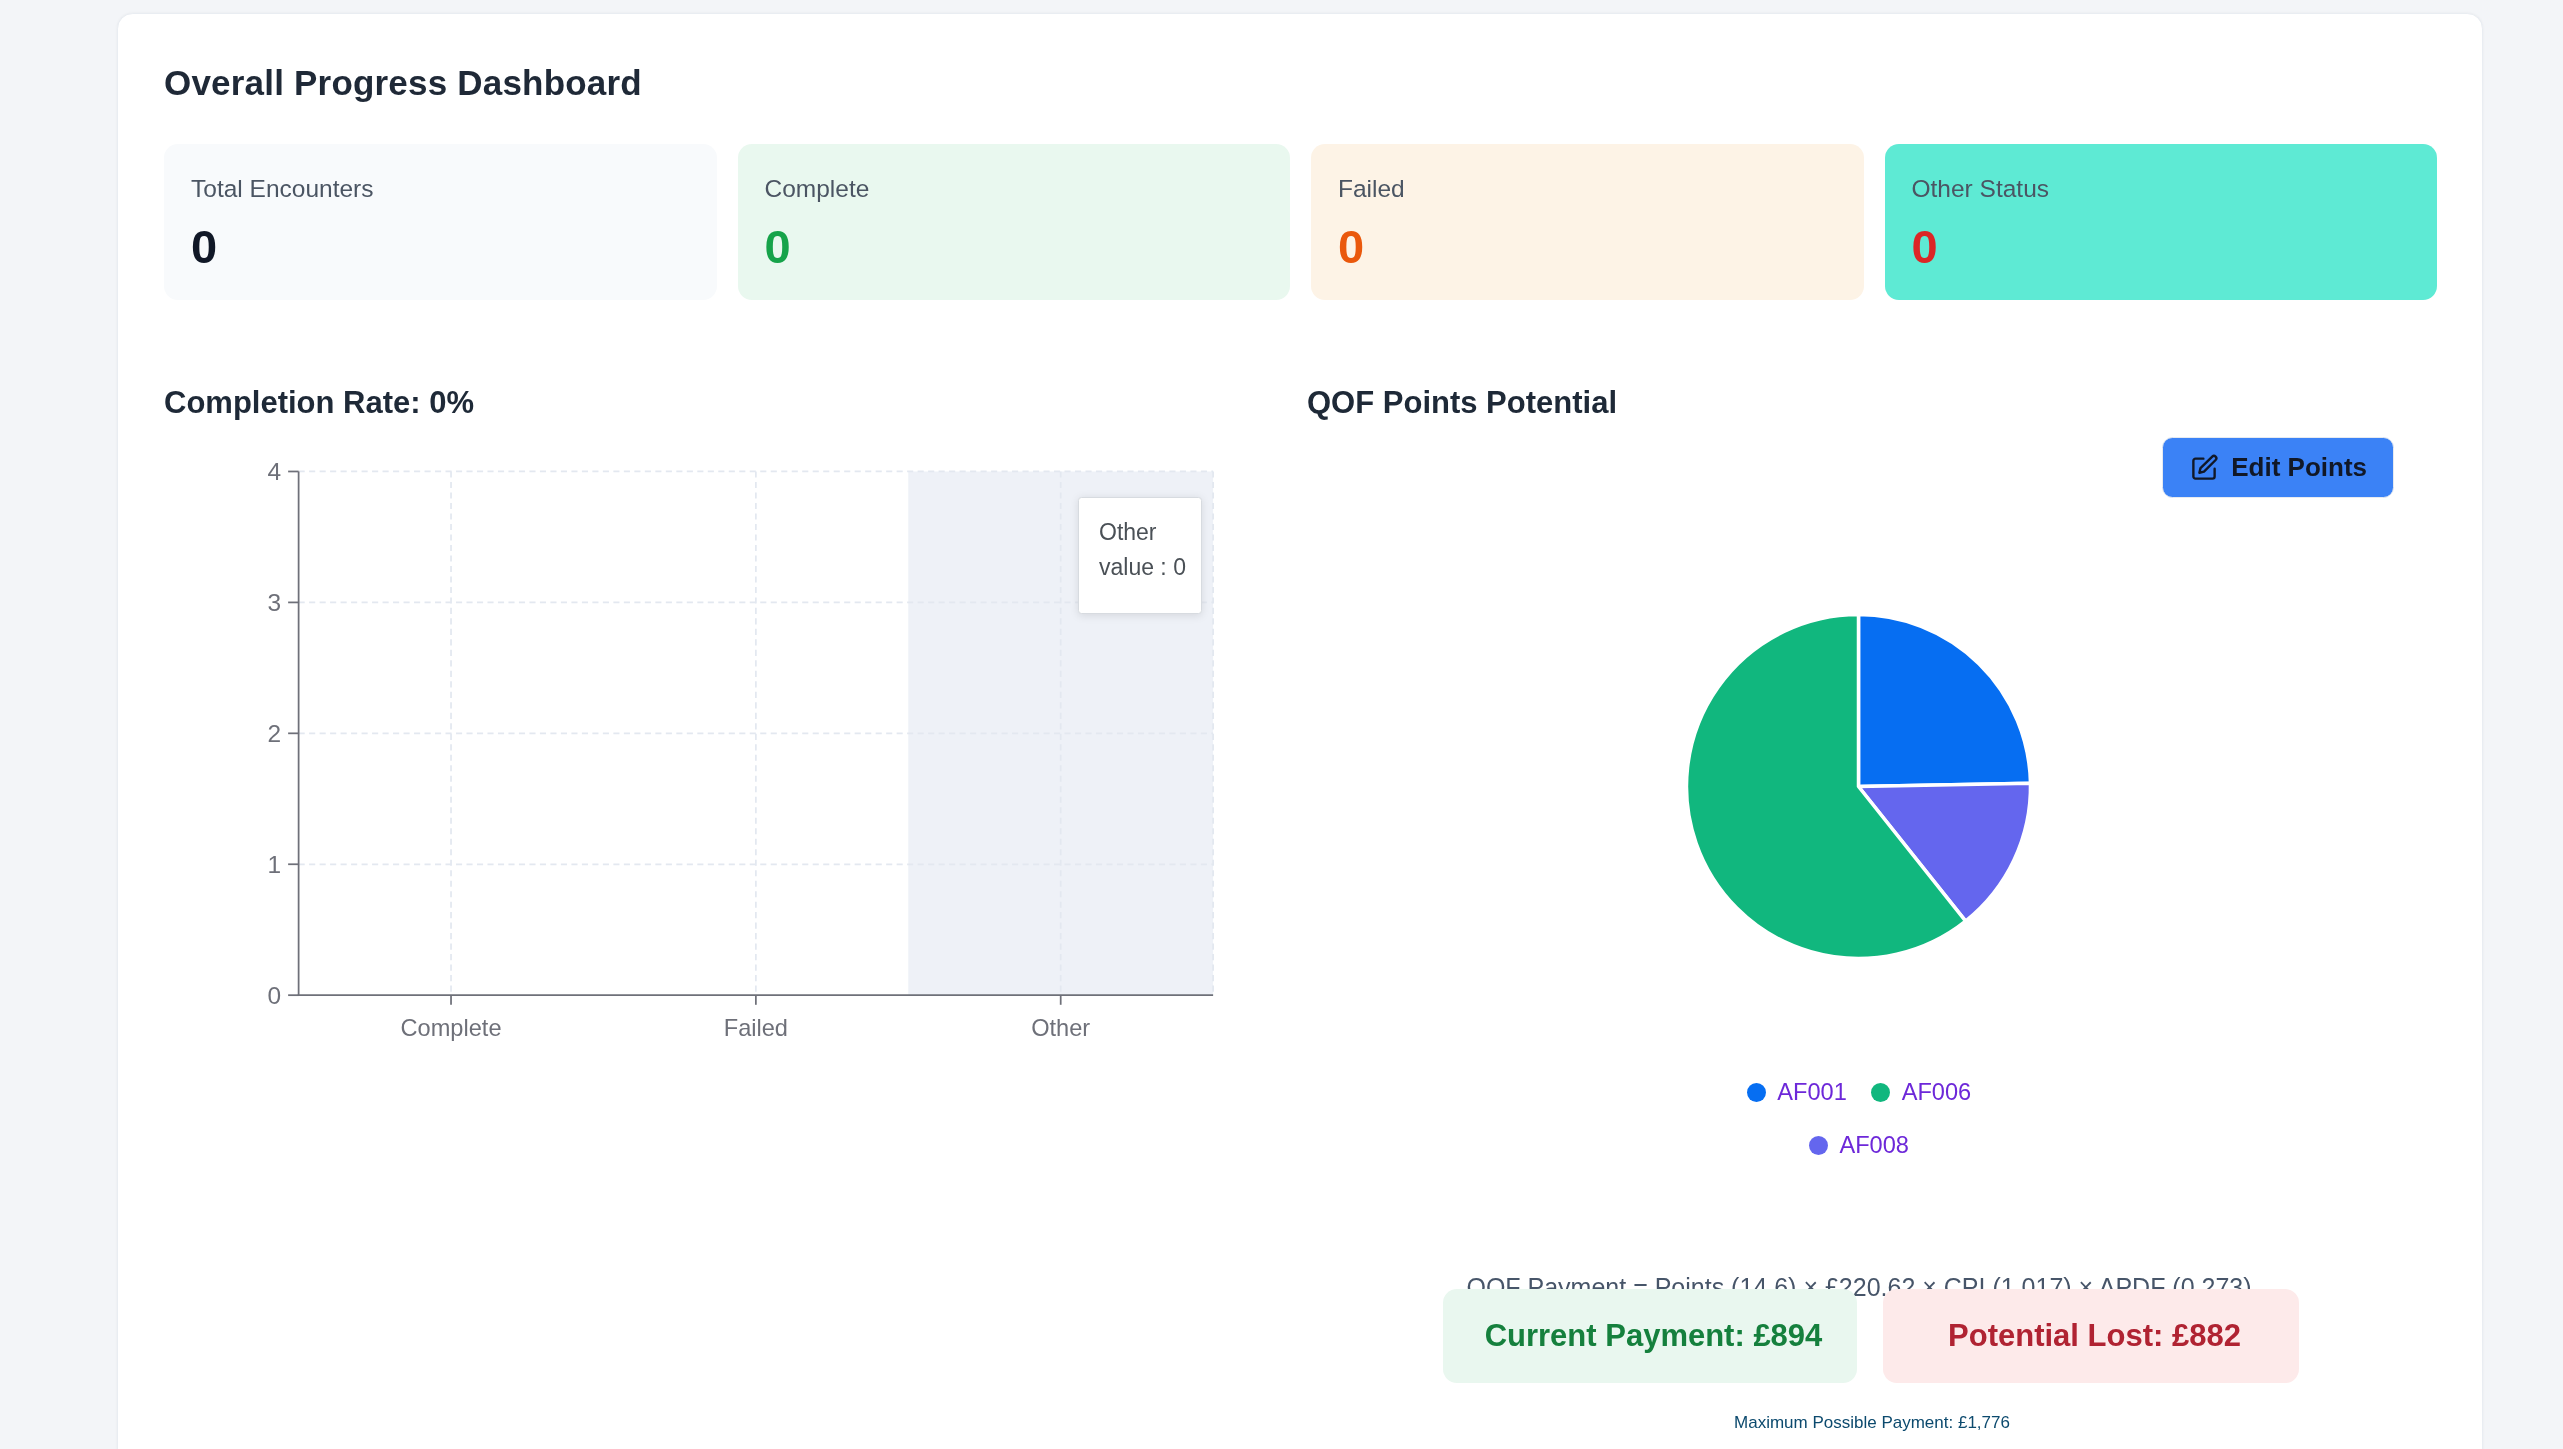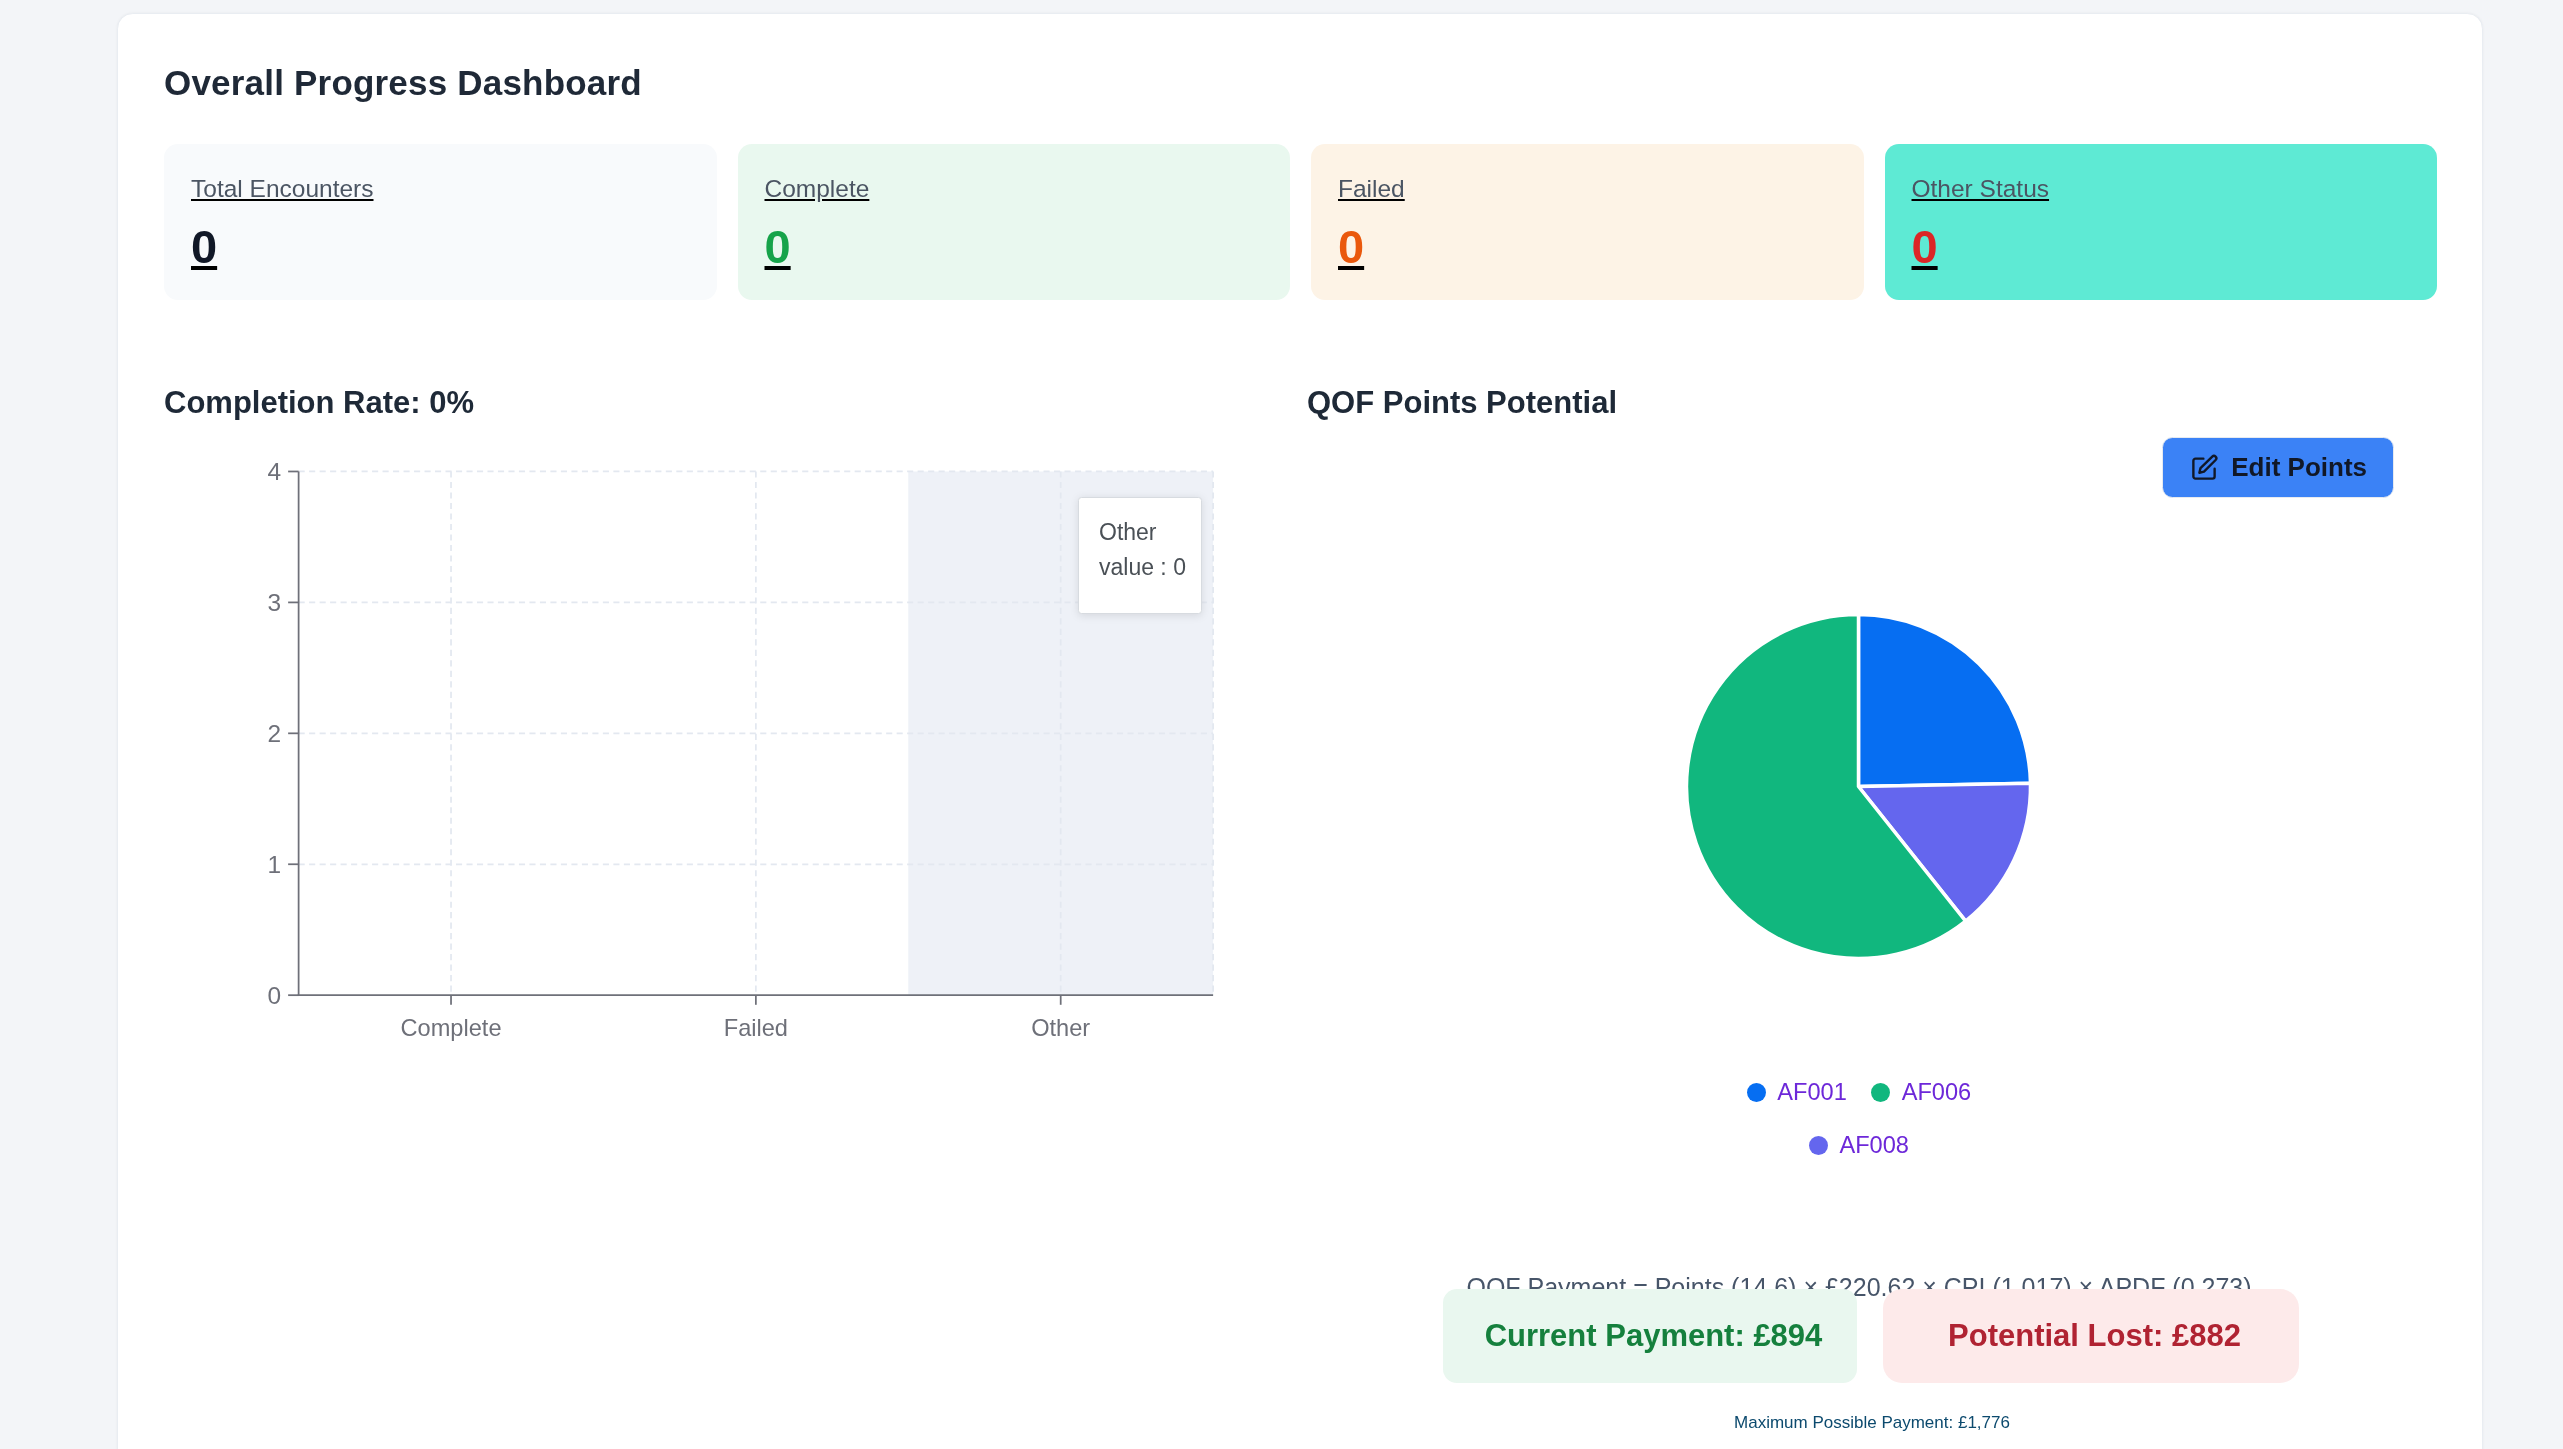--- a/index.html
+++ b/index.html
@@ -13,21 +13,21 @@
     position:absolute; left:117px; top:13px; width:2366px; height:1477px;
     background:#ffffff; border:0.9px solid #e9edf2; border-radius:15.7px;
     box-shadow:0 0.9px 2.6px rgba(16,24,40,.05);
   }
   .panel-title{
     position:absolute; left:46px; top:49px;
     font-size:35px; font-weight:700; color:#1f2937; letter-spacing:0.2px;
   }
   .stats-row{
     position:absolute; left:46px; top:130px; width:2273px;
-    display:flex; gap:21px;text-decoration:underline;
+    display:flex; gap:21px;
   }
   .stat-card{
     flex:1; height:156px; border-radius:14px; padding:31px 26px 0 27px;
   }
   .stat-label{ font-size:24.5px; color:#4b5563; }
   .stat-value{ font-size:47px; font-weight:700; margin-top:15.7px; }
   .section-heading{
     position:absolute; top:335px; font-size:31px; font-weight:600; color:#1e2937;margin-top:36px;
   }
   .heading-left{ left:46px; }
@@ -66,21 +66,21 @@
     text-align:center; font-size:25px; color:#475569; line-height:37px;margin-top:35px;
   }
   .payments-row{
     position:absolute; left:1325px; top:1275px; display:flex; gap:26px;
   }
   .pay-card{
     height:94px; border-radius:14px; display:flex; align-items:center; justify-content:center;
     font-size:31px; font-weight:700;padding-left:7px;
   }
   .pay-current{ width:414px; background:#e9f7ef; color:#15803d; }
-  .pay-lost{ width:416px; background:#fdeaea; color:#b02332;border-radius:19px; }
+  .pay-lost{ width:416px; background:#fdeaea; color:#b02332; }
   .max-payment{
     position:absolute; left:1325px; top:1399px; width:858px;
     text-align:center; font-size:17px; color:#0c4a6e;
   }
 </style>
 </head>
 <body>
 
 <div class="panel">
 

